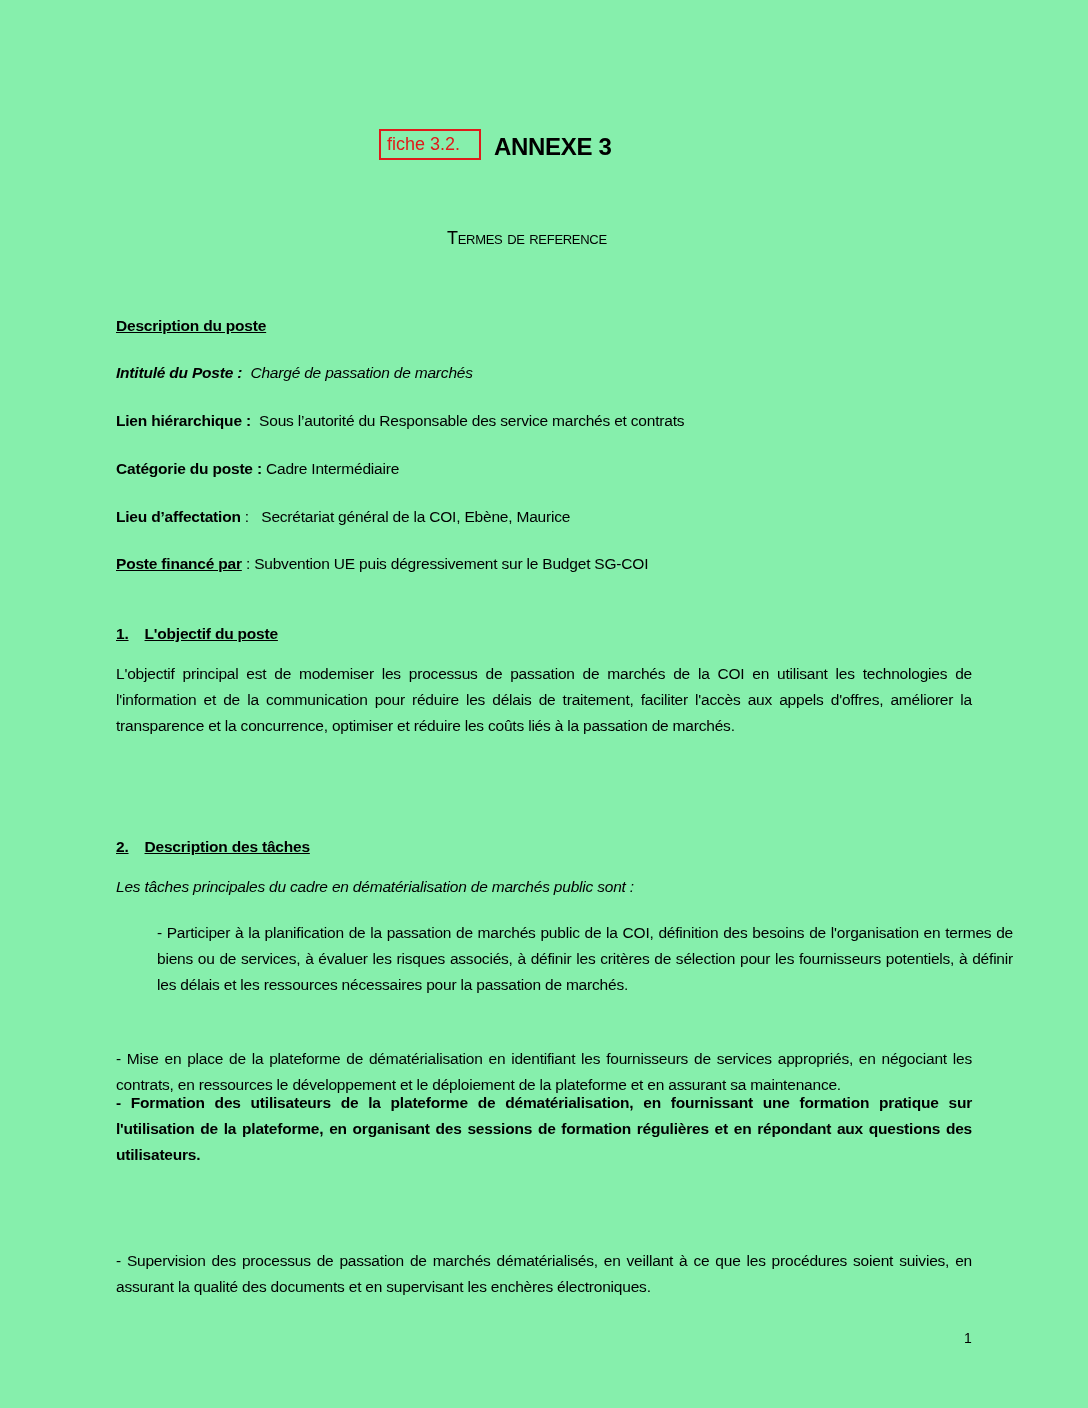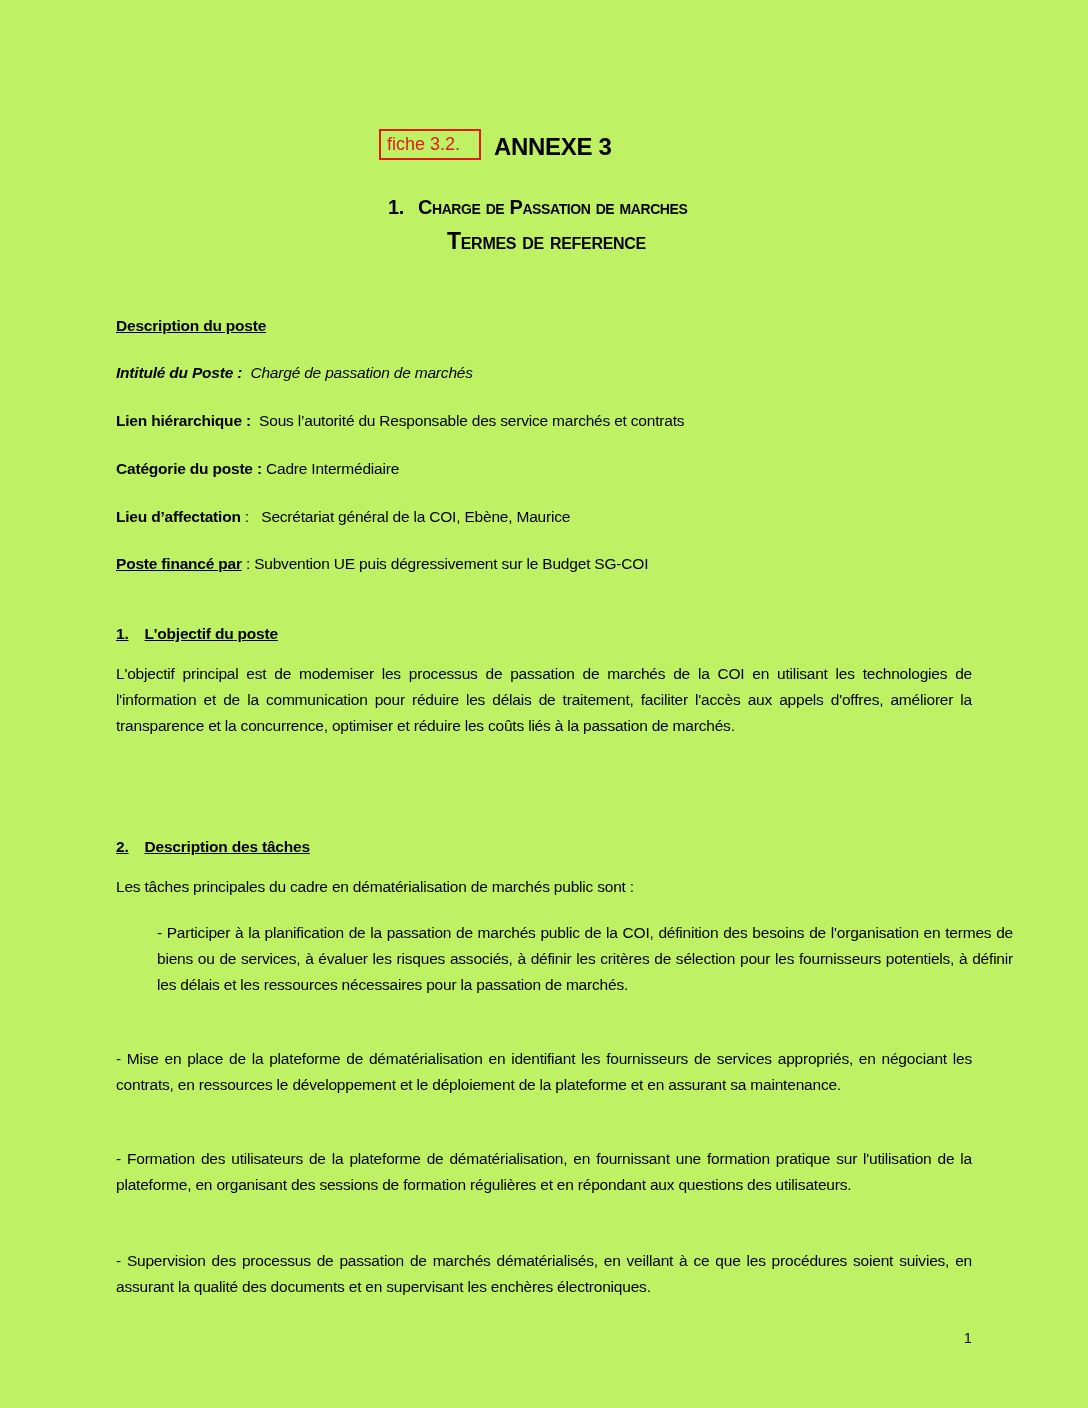--- a/index.html
+++ b/index.html
@@ -1,47 +1,44 @@
 <!DOCTYPE html>
 <html><head>
 <meta charset="utf-8">
 <style>
   html, body { margin: 0; padding: 0; background: #ffffff; }
   body { width: 1088px; height: 1408px; position: relative; overflow: hidden;
          font-family: "Liberation Sans", sans-serif; color: #000; }
-  .page { position: absolute; left: 0; top: 0; width: 1088px; height: 1408px; background: #bef264; }
+  .page { position: absolute; left: 0; top: 0; width: 1088px; height: 1408px; background: #86efac; }
   .stamp { position: absolute; left: 379px; top: 129px; width: 102px; height: 31px;
            border: 2px solid #e01b1b; box-sizing: border-box; color: #e01b1b;
            font-family: "Liberation Sans", sans-serif; font-size: 18px; line-height: 27px;
            padding-left: 6px; }
   .annexe { position: absolute; left: 494px; top: 133px; font-family: "Liberation Sans", sans-serif;
             font-weight: bold; font-size: 24px; letter-spacing: -0.3px; }
   .title1 { position: absolute; left: 388px; top: 196px; font-weight: bold; font-size: 20px; letter-spacing: -0.4px; }
   .title1 .num { margin-right: 14px; }
   .sc { font-variant: small-caps; }
-  .title2 { position: absolute; left: 447px; top: 228px; font-weight: bold; font-size: 23px; font-variant: small-caps; letter-spacing: -0.3px; }
+  .title2 { position: absolute; left: 447px; top: 228px; font-weight: normal; font-size: 18px; font-variant: small-caps; letter-spacing: -0.3px; }
   .body-text { font-family: "Liberation Sans", sans-serif; font-size: 15.5px; letter-spacing: -0.2px; }
   .line { position: absolute; left: 116px; white-space: nowrap; }
   .b { font-weight: bold; }
   .u { text-decoration: underline; }
   .para { position: absolute; left: 116px; width: 856px; text-align: justify; line-height: 26px; }
   .para-last { text-align-last: left; }
   .page-num { position: absolute; left: 964px; top: 1330px; font-size: 14px; }
 </style>
 </head>
 <body>
 
 <div class="page">
 
   <div class="stamp">fiche 3.2.</div>
   <div class="annexe">ANNEXE 3</div>
 
-  <div class="title1">
-    <span class="num">1.</span><span class="sc">Charge de Passation de marches</span>
-  </div>
   <div class="title2">Termes de reference</div>
 
   <div class="body-text">
     <div class="line b u" style="top:317px;">Description du poste</div>
 
     <div class="line" style="top:364px;font-style:italic;">
       <span class="b">Intitulé du Poste :</span><span style="white-space:pre">  Chargé de passation de marchés</span>
     </div>
     <div class="line" style="top:412px;">
       <span class="b">Lien hiérarchique :</span><span style="white-space:pre">  Sous l’autorité du Responsable des service marchés et contrats</span>
@@ -57,22 +54,22 @@
     </div>
 
     <div class="line b u" style="top:625px;">
       <span>1.</span><span style="display:inline-block;width:16px;"></span><span>L'objectif du poste</span>
     </div>
     <div class="para para-last" style="top:661px;">L'objectif principal est de modemiser les processus de passation de marchés de la COI en utilisant les technologies de l'information et de la communication pour réduire les délais de traitement, faciliter l'accès aux appels d'offres, améliorer la transparence et la concurrence, optimiser et réduire les coûts liés à la passation de marchés.</div>
 
     <div class="line b u" style="top:838px;">
       <span>2.</span><span style="display:inline-block;width:16px;"></span><span>Description des tâches</span>
     </div>
-    <div class="line" style="top:878px;">Les tâches principales du cadre en dématérialisation de marchés public sont :</div>
+    <div class="line" style="top:878px;font-style:italic;">Les tâches principales du cadre en dématérialisation de marchés public sont :</div>
 
     <div class="para para-last" style="top:920px;margin-left:41px;">- Participer à la planification de la passation de marchés public de la COI, définition des besoins de l'organisation en termes de biens ou de services, à évaluer les risques associés, à définir les critères de sélection pour les fournisseurs potentiels, à définir les délais et les ressources nécessaires pour la passation de marchés.</div>
     <div class="para para-last" style="top:1046px;">- Mise en place de la plateforme de dématérialisation en identifiant les fournisseurs de services appropriés, en négociant les contrats, en ressources le développement et le déploiement de la plateforme et en assurant sa maintenance.</div>
-    <div class="para para-last" style="top:1146px;">- Formation des utilisateurs de la plateforme de dématérialisation, en fournissant une formation pratique sur l'utilisation de la plateforme, en organisant des sessions de formation régulières et en répondant aux questions des utilisateurs.</div>
+    <div class="para para-last" style="top:1090px;font-weight:bold;">- Formation des utilisateurs de la plateforme de dématérialisation, en fournissant une formation pratique sur l'utilisation de la plateforme, en organisant des sessions de formation régulières et en répondant aux questions des utilisateurs.</div>
     <div class="para para-last" style="top:1248px;">- Supervision des processus de passation de marchés dématérialisés, en veillant à ce que les procédures soient suivies, en assurant la qualité des documents et en supervisant les enchères électroniques.</div>
   </div>
 
   <div class="page-num">1</div>
 </div>
 
 </body></html>

